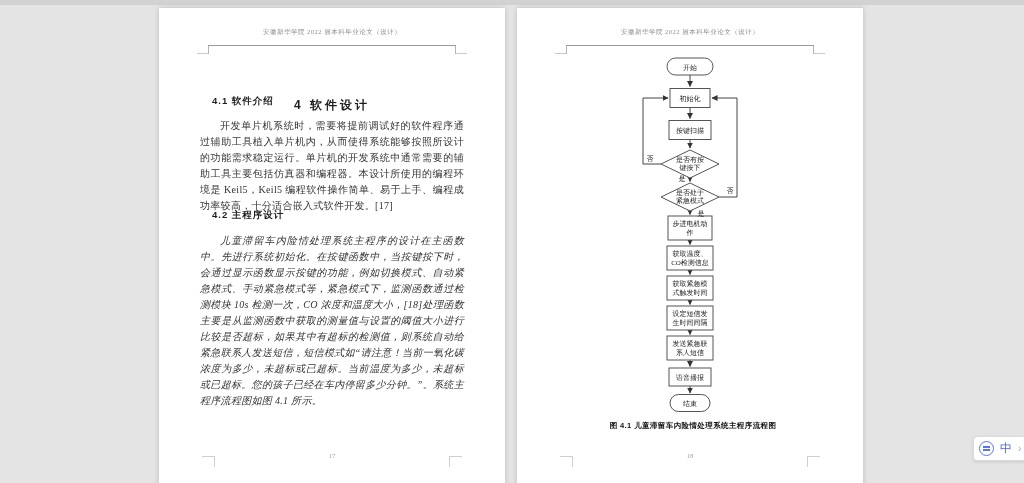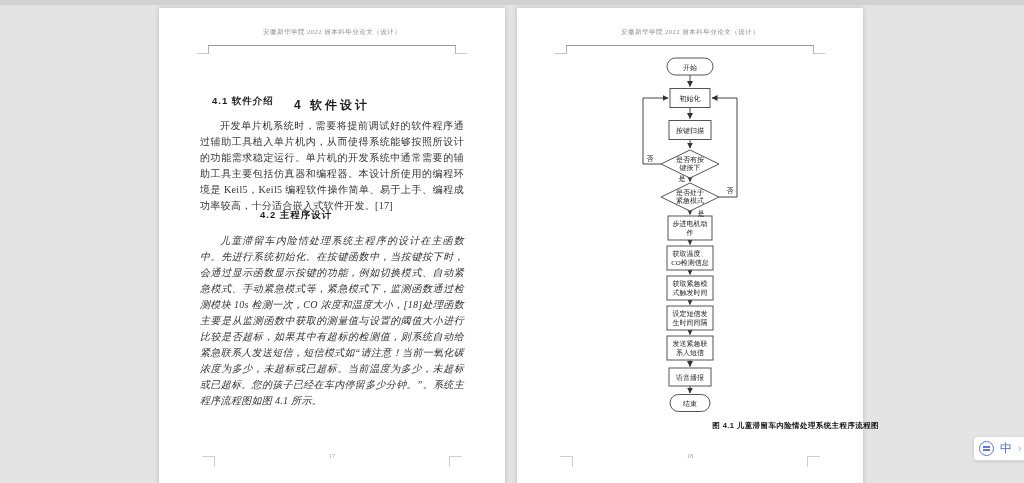--- a/index.html
+++ b/index.html
@@ -49,37 +49,37 @@
     position:absolute; top:57px; left:0; width:100%;
     text-align:center; font-family:"Liberation Sans",sans-serif;
     font-weight:bold; font-size:12px; color:#1d1d1d; letter-spacing:3px;margin-top:32px;
   }
   .section-heading {
     position:absolute; left:53px;
     font-family:"Liberation Sans",sans-serif;
     font-weight:bold; font-size:9.5px; color:#1d1d1d; letter-spacing:1px;
   }
   .heading-1 { top:87px; }
-  .heading-2 { top:201px;margin-left:48px; }
+  .heading-2 { top:201px; }
   .body-para {
     position:absolute; left:41px; width:264px;
     font-size:10px; line-height:16px; color:#333;
     text-align:justify; text-indent:2em; letter-spacing:.3px;
   }
   .para-1 { top:110px; }
   .para-2 { top:225px;font-style:italic; }
 
   
   .flowchart-svg { position:absolute; left:23px; top:42px; }
   .flowchart-svg text {
     font-family:"Liberation Serif", serif; font-size:7px; fill:#222;
   }
   .fig-caption {
-    position:absolute; top:413px; left:16px; width:100%;
-    text-align:right; font-family:"Liberation Sans",sans-serif;
+    position:absolute; top:413px; left:3px; width:100%;
+    text-align:center; font-family:"Liberation Sans",sans-serif;
     font-weight:bold; font-size:7.5px; color:#111; letter-spacing:.4px;
   }
 
   
   .float-widget {
     position:absolute; left:973px; top:436px; width:70px; height:25px;
     background:#fff; border:1px solid #dcdcdc; border-radius:4px;
     box-shadow:0 1px 3px rgba(0,0,0,.12);
     display:flex; align-items:center; gap:6px; padding-left:5px;
   }

